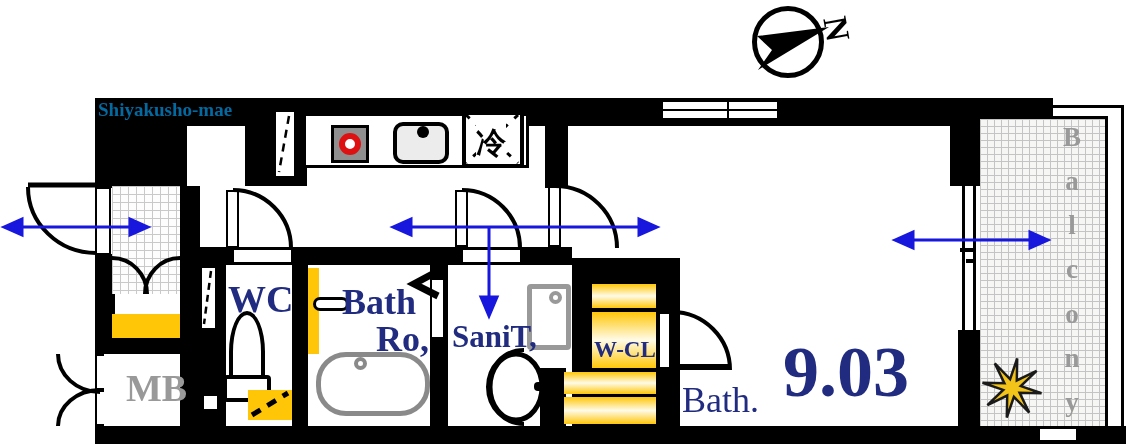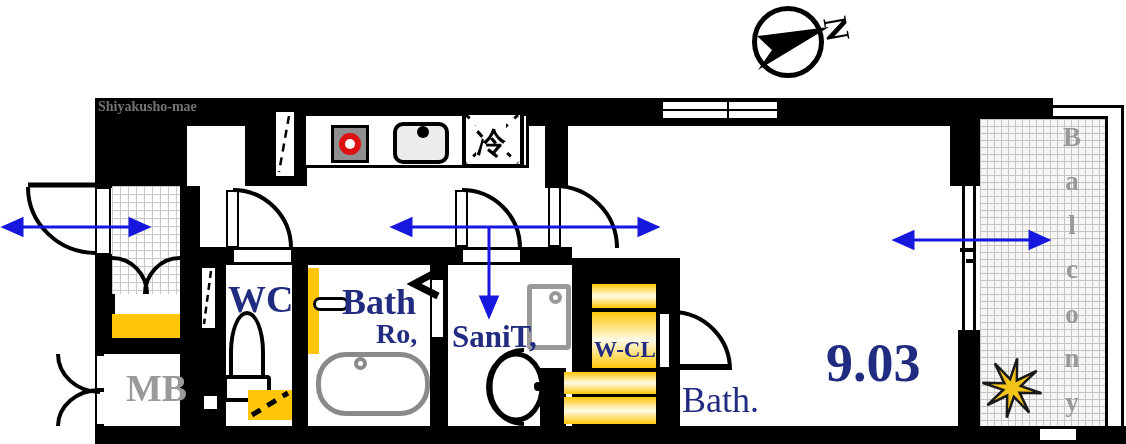--- a/index.html
+++ b/index.html
@@ -101,29 +101,29 @@
   <div class="w" style="left:1012px;top:105px;width:112px;height:3px;"></div>
   <div class="w" style="left:1121px;top:105px;width:3px;height:324px;"></div>
   <div class="w" style="left:962px;top:126px;width:3px;height:204px;"></div>
   <div class="w" style="left:973px;top:126px;width:3px;height:204px;"></div>
   <div class="w" style="left:960px;top:248px;width:16px;height:4px;"></div>
   <div class="w" style="left:966px;top:259px;width:10px;height:4px;"></div>
 
   <div class="circ" style="left:752px;top:6px;width:72px;height:72px;border:5px solid #000;background:#fff;"></div>
   <div class="txt" style="left:824px;top:10px;font-size:34px;font-weight:bold;transform:rotate(80deg);">N</div>
 
-  <div class="txt" style="left:98px;top:99px;font-size:14px;font-weight:bold;color:#737373;">Shiyakusho-mae</div>
+  <div class="txt" style="left:98px;top:99px;font-size:19px;font-weight:bold;color:#0369a1;">Shiyakusho-mae</div>
   <div class="txt gray" style="left:126px;top:366px;font-size:38px;font-weight:600;">MB</div>
   <div class="txt navy" style="left:228px;top:277px;font-size:38px;">WC</div>
   <div class="txt navy" style="left:342px;top:281px;font-size:36px;">Bath</div>
-  <div class="txt navy" style="left:376px;top:318px;font-size:28px;">Ro,</div>
+  <div class="txt navy" style="left:376px;top:318px;font-size:36px;">Ro,</div>
   <div class="txt navy" style="left:452px;top:319px;font-size:31px;">SaniT,</div>
   <div class="txt navy" style="left:594px;top:337px;font-size:23px;z-index:5;">W-CL</div>
   <div class="txt" style="left:682px;top:379px;font-size:36px;color:#212c80;">Bath.</div>
-  <div class="txt navy" style="left:826px;top:336px;font-size:54px;line-height:1;">9.03</div>
+  <div class="txt navy" style="left:783px;top:336px;font-size:72px;line-height:1;">9.03</div>
   <div class="txt" style="left:476px;top:123px;font-size:30px;font-weight:bold;background:#fff;z-index:5;">冷</div>
 
   <div style="position:absolute;left:1052px;top:122px;width:40px;height:296px;display:flex;flex-direction:column;justify-content:space-between;align-items:center;font-size:27px;font-weight:bold;color:#999;">
     <span>B</span>
     <span>a</span>
     <span>l</span>
     <span>c</span>
     <span>o</span>
     <span>n</span>
     <span>y</span>

